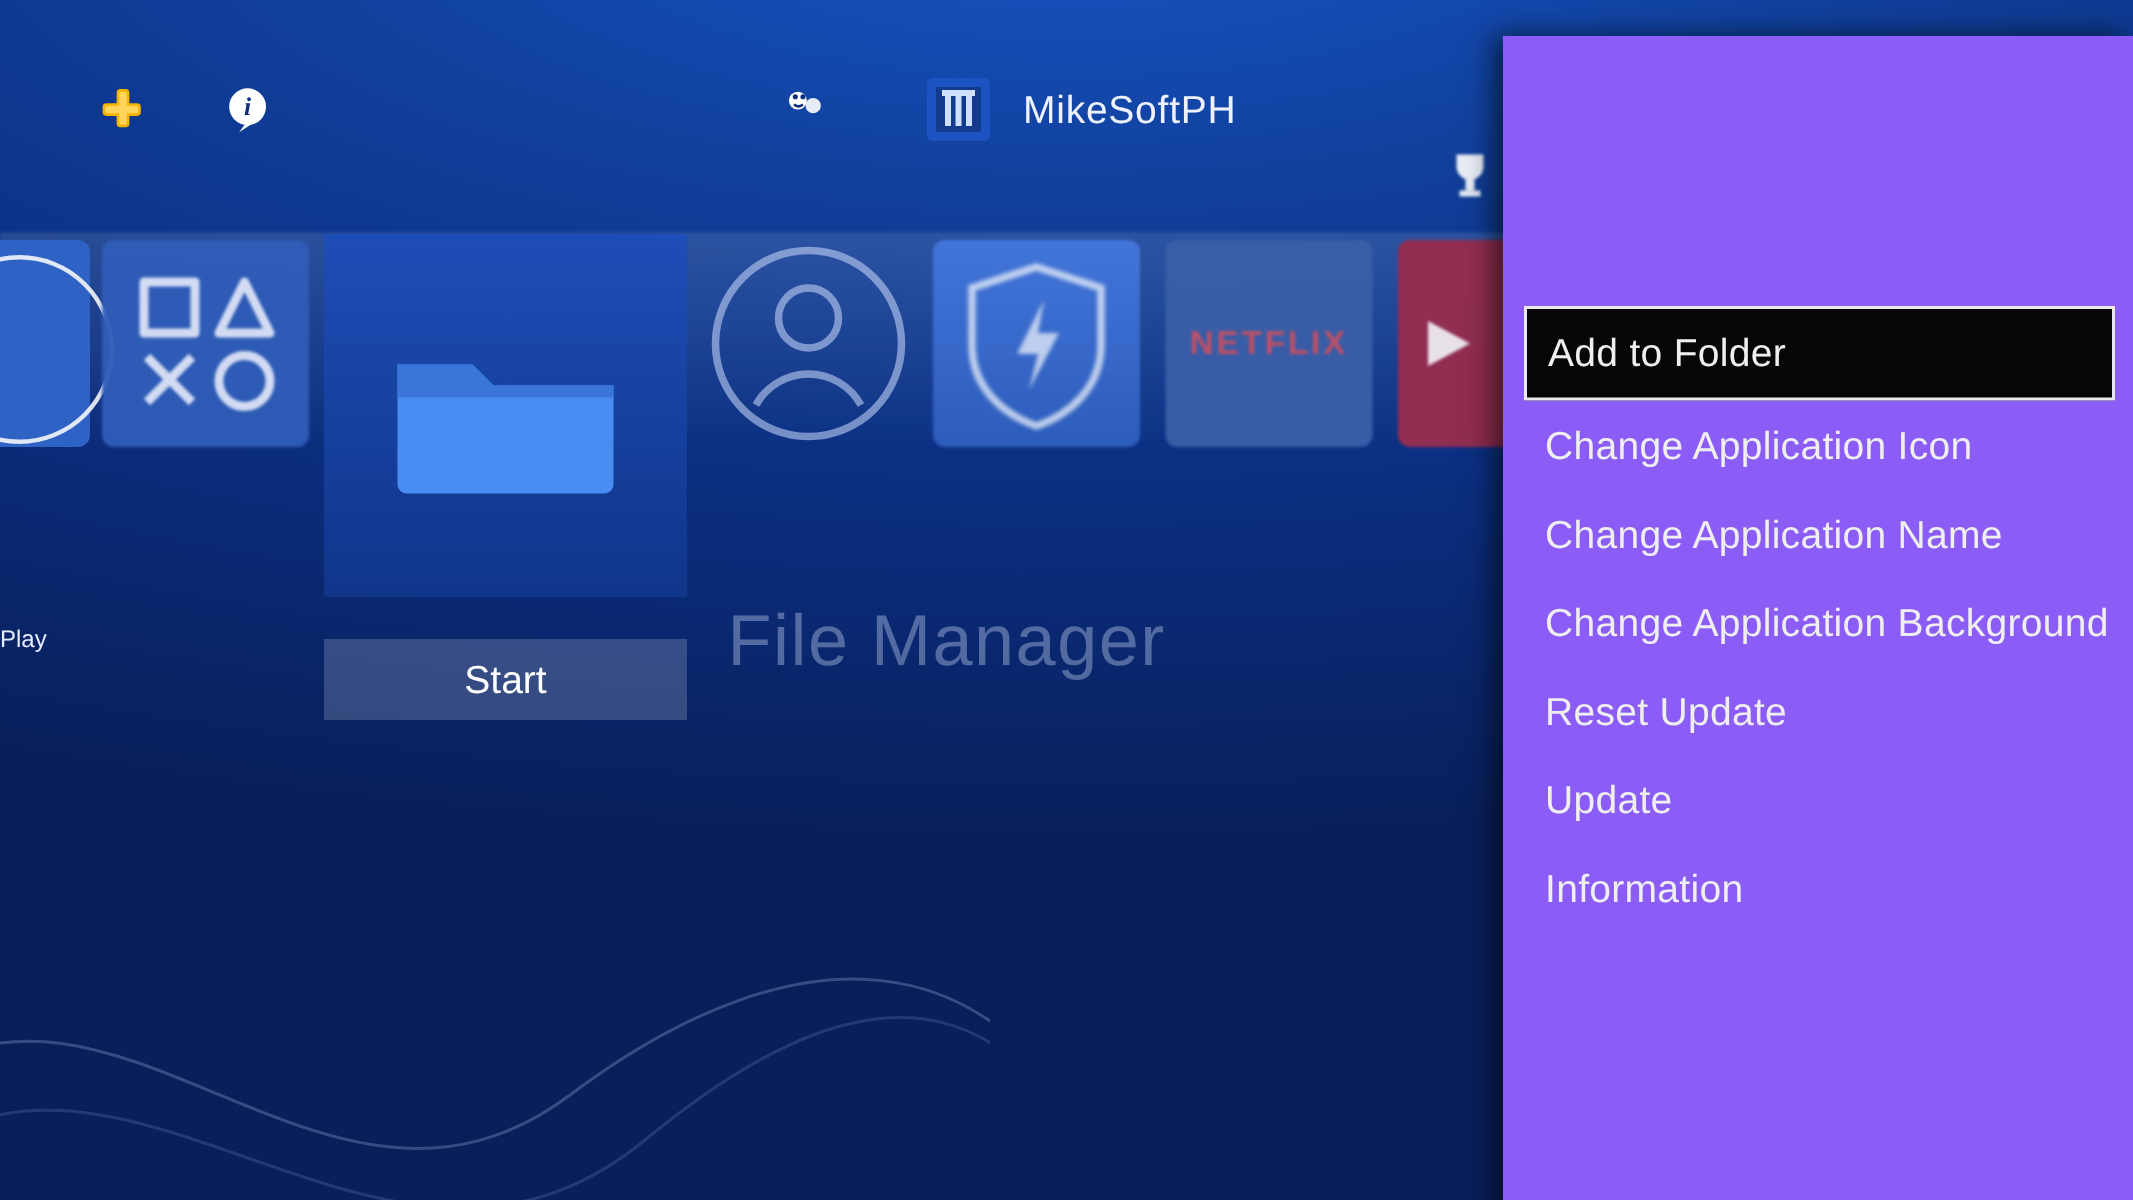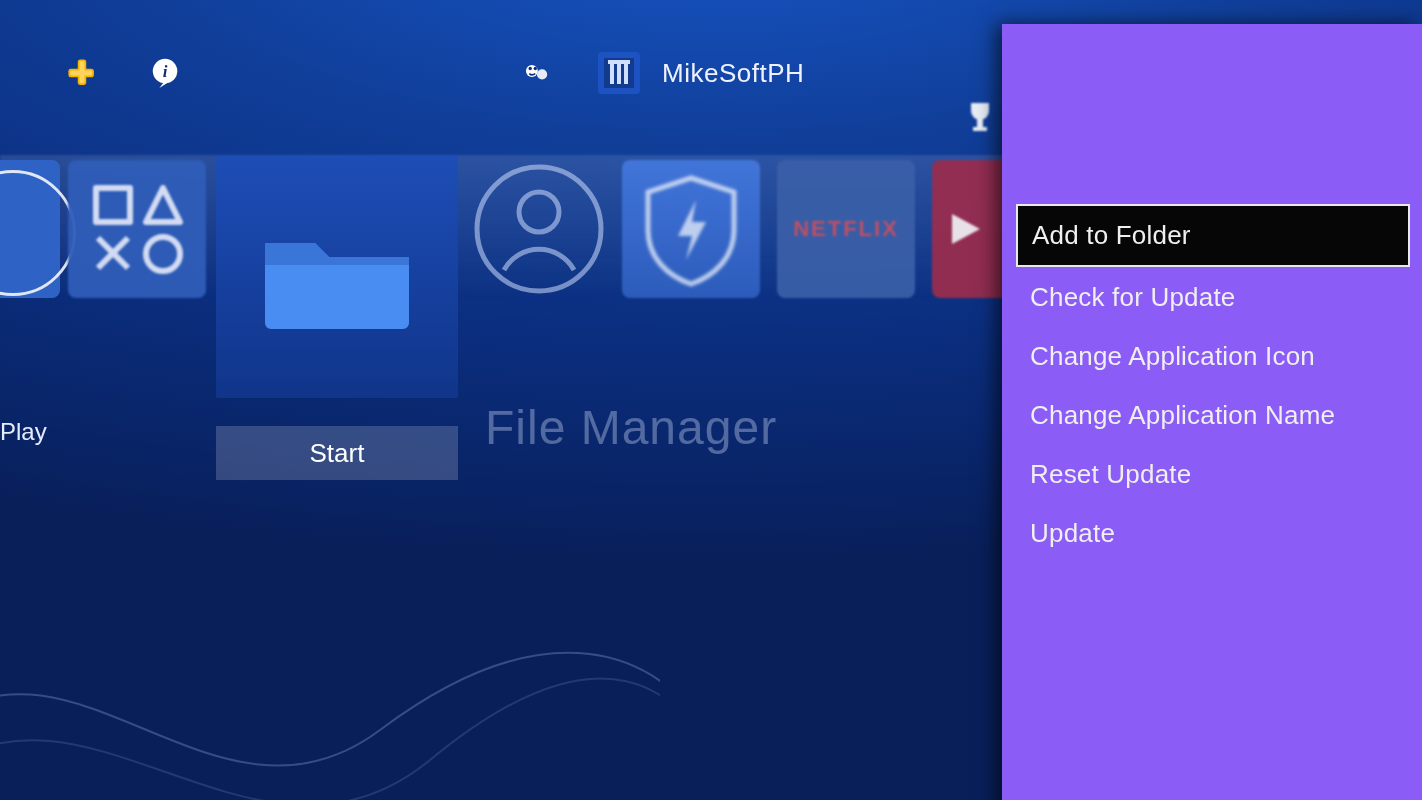--- a/index.html
+++ b/index.html
@@ -15,37 +15,37 @@
     background:linear-gradient(to bottom, rgba(255,255,255,0.12),rgba(255,255,255,0.05) 60%,rgba(255,255,255,0));
     filter:blur(1px);
   }
   
   .wave{
     position:absolute;left:-40px;top:600px;width:700px;height:240px;pointer-events:none;
   }
   
   .topbar{position:absolute;top:48px;left:0;right:0;height:50px;display:flex;align-items:center;}
   .top-left{position:absolute;left:65px;display:flex;align-items:center;gap:50px;}
-  .top-center{position:absolute;left:520px;display:flex;align-items:flex-end;gap:44px;}
+  .top-center{position:absolute;left:520px;display:flex;align-items:center;gap:64px;}
   .user-group{display:flex;align-items:center;gap:22px;}
   .username{font-size:26px;color:#eef2ff;letter-spacing:.5px;}
 
   
   .ticon{width:34px;height:34px;display:flex;align-items:center;justify-content:center;}
   .ticon svg{display:block;}
 
   
   .row{position:absolute;top:160px;left:0;right:0;height:300px;}
   .tile-small{position:absolute;top:0;width:138px;height:138px;border-radius:8px;}
   .tile-small.dim{filter:blur(1px) saturate(.9);opacity:.95;}
 
   
   .play-tile{left:-15px;width:60px;height:138px;background:#2e62c4;border-radius:0 8px 8px 0;display:flex;align-items:center;justify-content:center;}
   .play-tile::before{content:"";position:absolute;left:-50px;top:10px;width:120px;height:120px;border:3px solid rgba(255,255,255,.85);border-radius:50%;}
-  .play-label{position:absolute;left:0;top:258px;font-size:24px;color:#e6ecff;}
+  .play-label{position:absolute;left:0;top:258px;font-size:16px;color:#e6ecff;}
 
   
   .psxo{left:68px;background:#2a5dc3;}
 
   
   .big-tile{position:absolute;left:216px;top:-4px;width:242px;height:242px;background:linear-gradient(180deg,#1d4db6,#10358a);border-radius:2px;display:flex;align-items:center;justify-content:center;}
   .big-tile .folder{width:160px;height:120px;}
   .start-bar{position:absolute;left:216px;top:238px;width:242px;height:54px;background:rgba(255,255,255,.18);display:flex;align-items:center;justify-content:center;font-size:26px;color:#fff;margin-top:28px;}
 
   
@@ -202,19 +202,20 @@
     </svg>
   </div>
 
 </div>
 
 <div class="app-title">File Manager</div>
 
 <div class="ctx">
   <div class="ctx-inner">
     <div class="ctx-item selected">Add to Folder</div>
-    <div class="ctx-item">Check for Update</div>
     <div class="ctx-item">Change Application Icon</div>
     <div class="ctx-item">Change Application Name</div>
+    <div class="ctx-item">Change Application Background</div>
     <div class="ctx-item">Reset Update</div>
     <div class="ctx-item">Update</div>
+    <div class="ctx-item">Information</div>
   </div>
 </div>
 
 </body></html>

